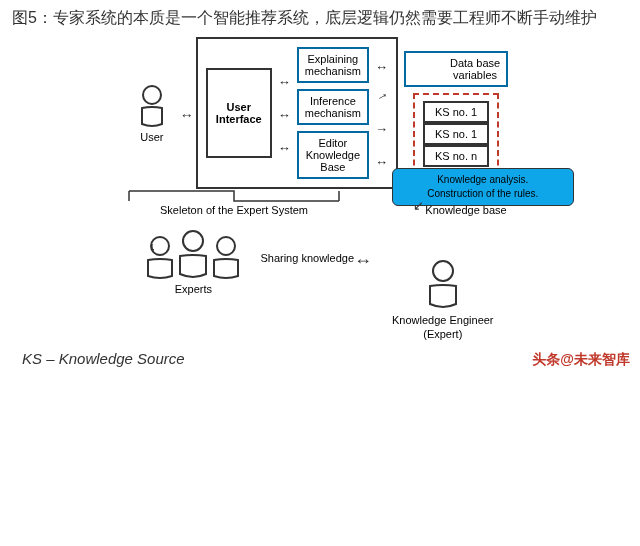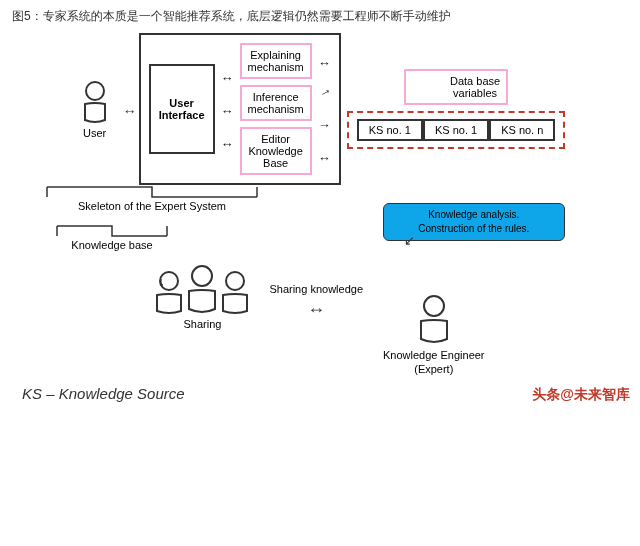--- a/index.html
+++ b/index.html
@@ -10,21 +10,21 @@
       width: 640px;
       min-height: 546px;
       overflow: hidden;
     }
     .page {
       width: 640px;
       background: #fff;
       padding: 8px 12px 8px 12px;
     }
     .title-bar {
-      font-size: 12px;
+      font-size: 16px;
       color: #333;
       margin-bottom: 8px;
       font-weight: normal;
     }
     .diagram-area {
       display: flex;
       flex-direction: column;
       align-items: center;
     }
     
@@ -72,38 +72,39 @@
       font-weight: bold;
     }
     
     .mechanisms {
       display: flex;
       flex-direction: column;
       gap: 6px;
       align-items: center;
     }
     .mech-box {
-      border: 2px solid #f9a8d4;
+      border: 2px solid #0369a1;
       padding: 4px 6px;
       text-align: center;
       background: #fff;
       font-size: 11px;
       min-width: 72px;
     }
     
     .kb-section {
       display: flex;
       flex-direction: column;
       align-items: center;
       margin-left: 6px;
     }
     .kb-dashed-box {
       border: 2px dashed #c0392b;
       padding: 6px 8px;
       display: flex;
+      flex-direction: column;
       gap: 0;
       background: #fff;
     }
     .ks-box {
       border: 2px solid #333;
       padding: 3px 10px;
       text-align: center;
       background: #fff;
       font-size: 11px;
       min-width: 60px;
@@ -179,21 +180,20 @@
       font-size: 14px;
       color: #c0392b;
       font-weight: bold;
     }
     .page-wrapper {
       position: relative;
     }
     
     .braces-row {
       display: flex;
-      flex-direction: column;
       width: 100%;
       justify-content: center;
       margin-top: 0px;
       gap: 12px;
       padding: 0 10px;
     }
     .brace-section {
       display: flex;
       flex-direction: column;
       align-items: center;
@@ -333,24 +333,24 @@
 
           <div class="expert-figure">
             <svg width="24" height="24">
               <circle cx="12" cy="12" r="9" stroke="#333" stroke-width="2" fill="white"></circle>
             </svg>
             <svg width="28" height="22">
               <path d="M2 2 Q14 0 26 2 L26 18 Q14 22 2 18 Z" stroke="#333" stroke-width="2" fill="white"></path>
             </svg>
           </div>
         </div>
-        <div class="figure-label">Sharing</div>
-      </div>
-
-      <div style="display:flex;flex-direction:column;align-items:center;justify-content:center;margin-top:20px;">
+        <div class="figure-label">Experts</div>
+      </div>
+
+      <div style="display:flex;flex-direction:row;align-items:center;justify-content:center;margin-top:20px;">
         <div style="font-size:11px;margin-bottom:2px;">Sharing knowledge</div>
         <div style="font-size:18px;color:#333;">↔</div>
       </div>
 
       <div class="knowledge-engineer">
 
         <div class="knowledge-callout">
           <span>Knowledge
 analysis.
 Construction

